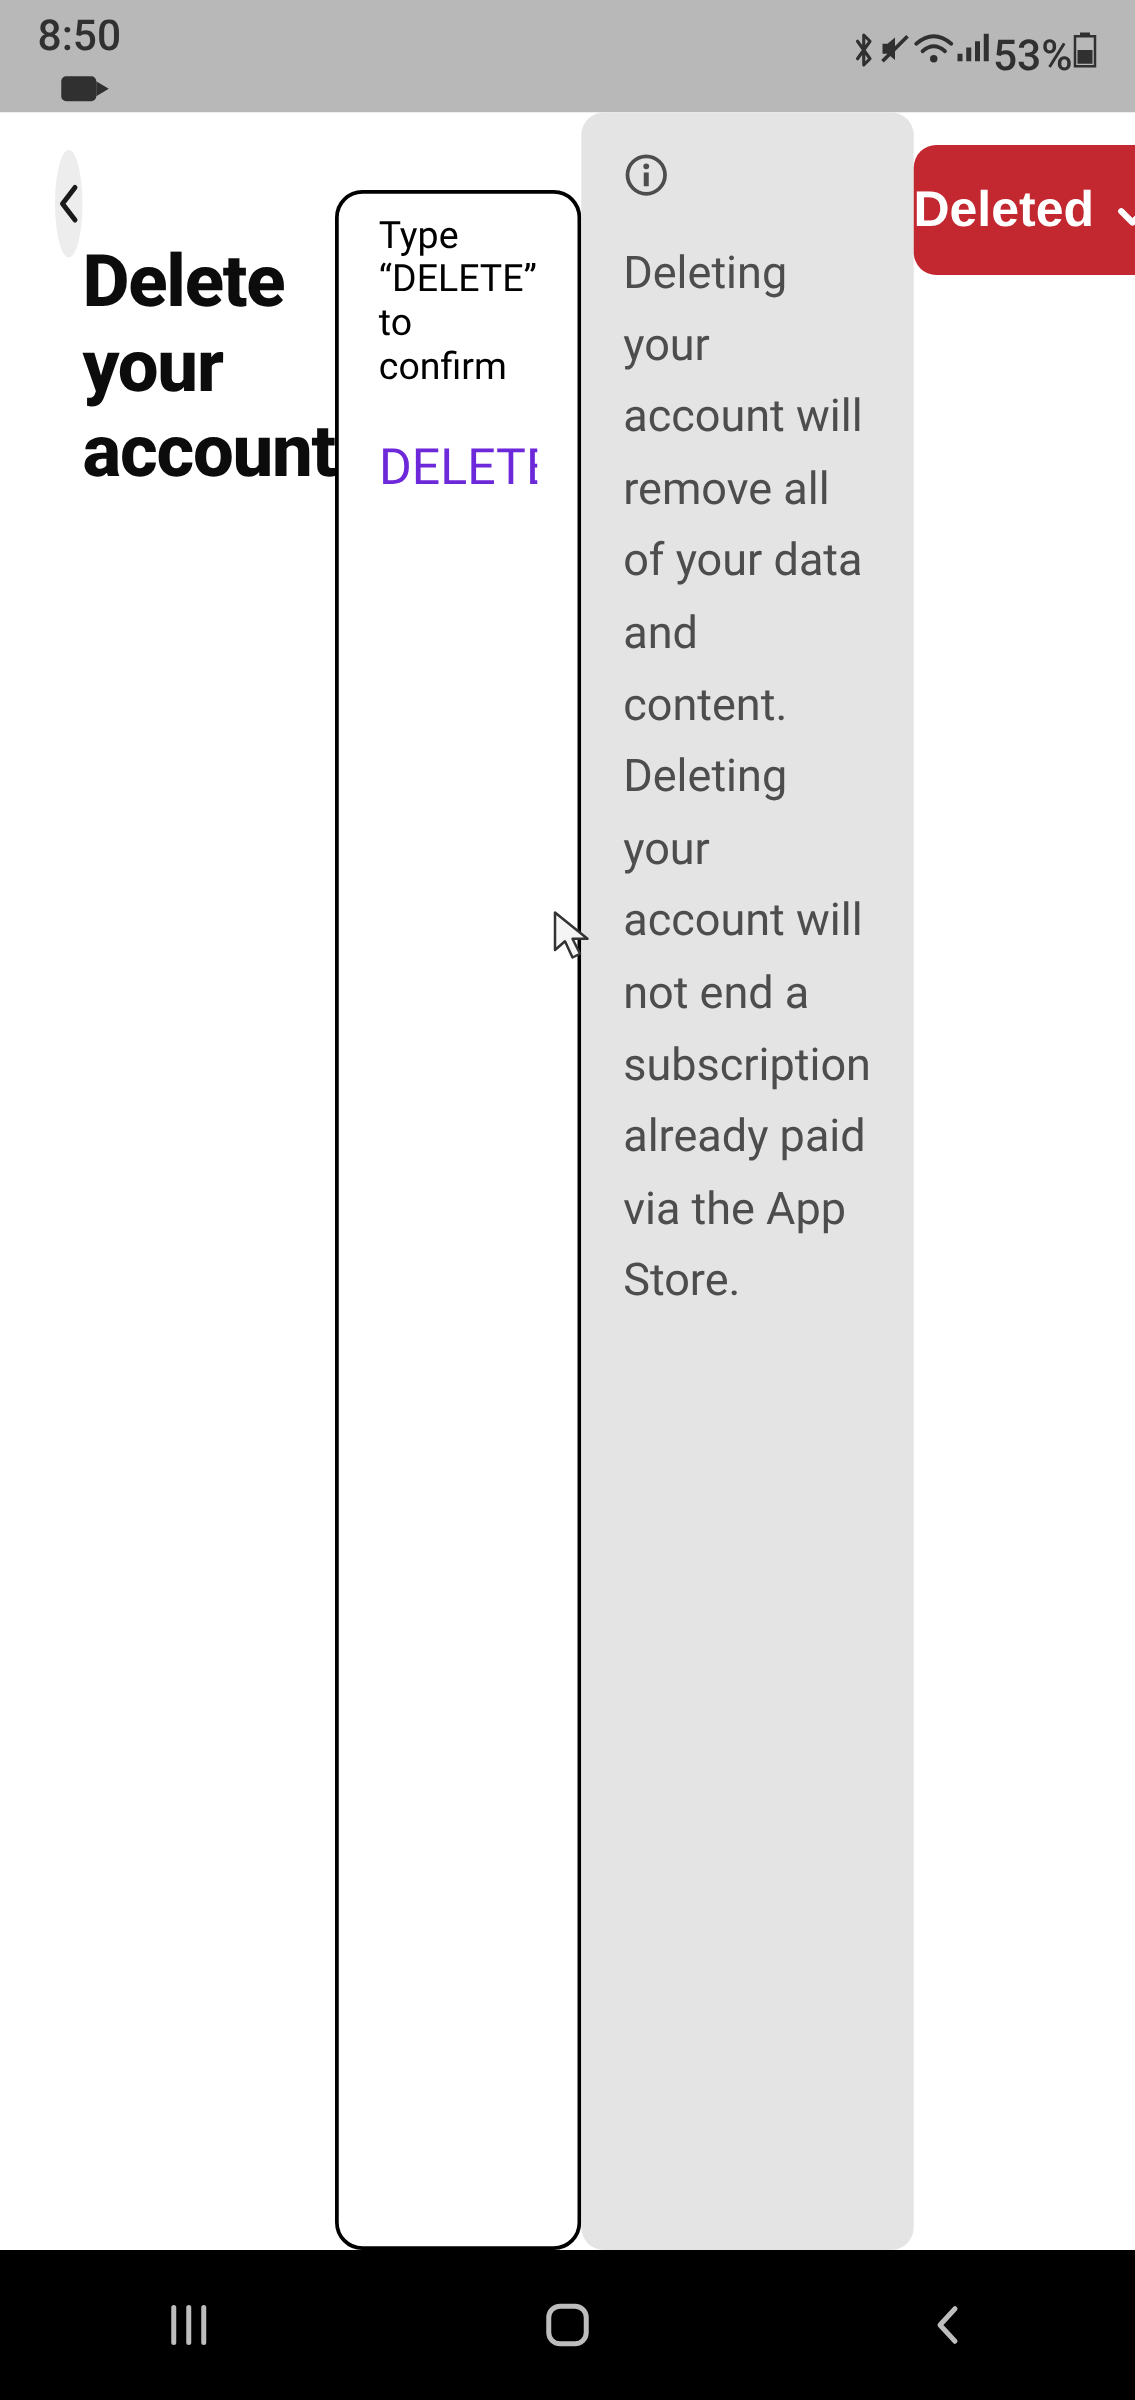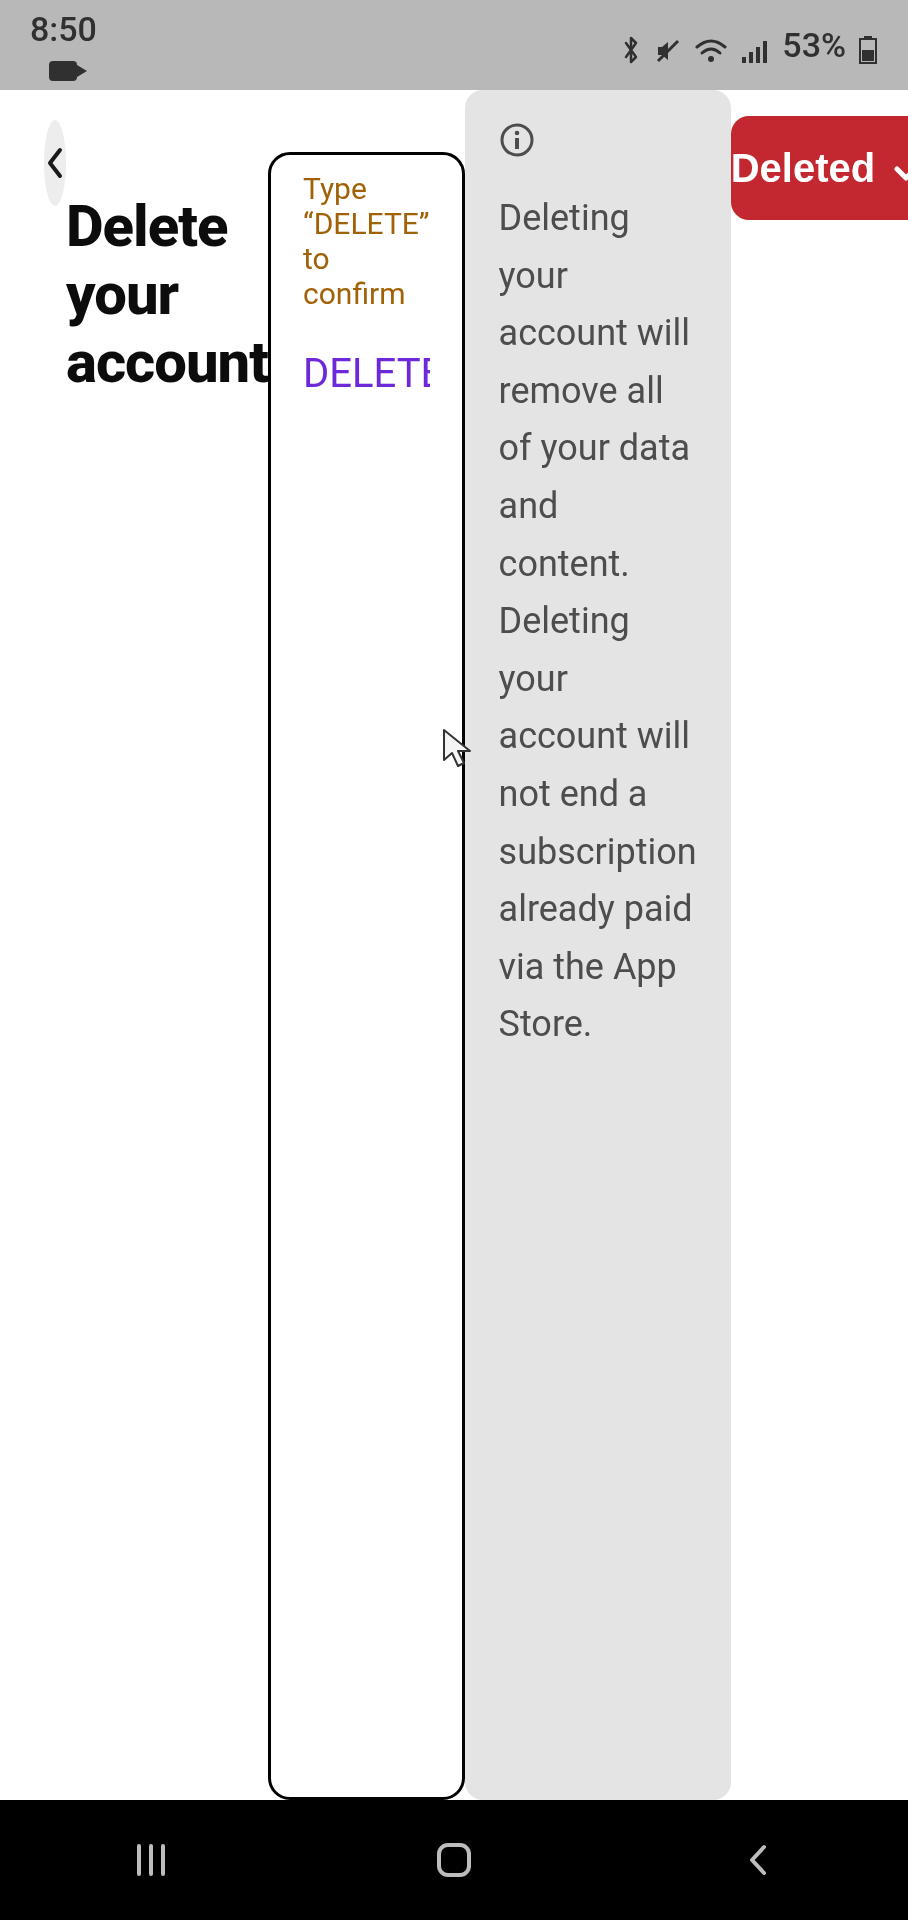--- a/index.html
+++ b/index.html
@@ -18,21 +18,21 @@
       background: #b8b8b8;
       display: flex;
       align-items: center;
       justify-content: space-between;
       padding: 0 30px;
       font-size: 34px;
       font-weight: 500;
       color: #303030;
     }
     .status-left { display: flex; align-items: center; gap: 12px; flex-direction: column; }
-    .status-right { display: flex; align-items: flex-end; gap: 12px; }
+    .status-right { display: flex; align-items: flex-start; gap: 0; }
     .cam-icon {
       width: 28px; height: 20px; background: #303030; border-radius: 4px;
       position: relative;
     }
     .cam-icon::after {
       content: ""; position: absolute; right: -10px; top: 4px;
       border-left: 10px solid #303030; border-top: 6px solid transparent; border-bottom: 6px solid transparent;
     }
     .content {
       flex: 1;
@@ -64,21 +64,21 @@
       font-weight: 400;
     }
     .field-wrap {
       margin-top: 62px;
       border: 3px solid #000000;
       border-radius: 22px;
       padding: 16px 32px 20px 32px;
     }
     .field-label {
       font-size: 30px;
-      color: #a16207;
+      color: #000000;
       font-weight: 400;
       margin-bottom: 4px;
     }
     .confirm-input {
       border: none;
       outline: none;
       width: 100%;
       font-size: 40px;
       color: #6d28d9;
       font-weight: 400;

